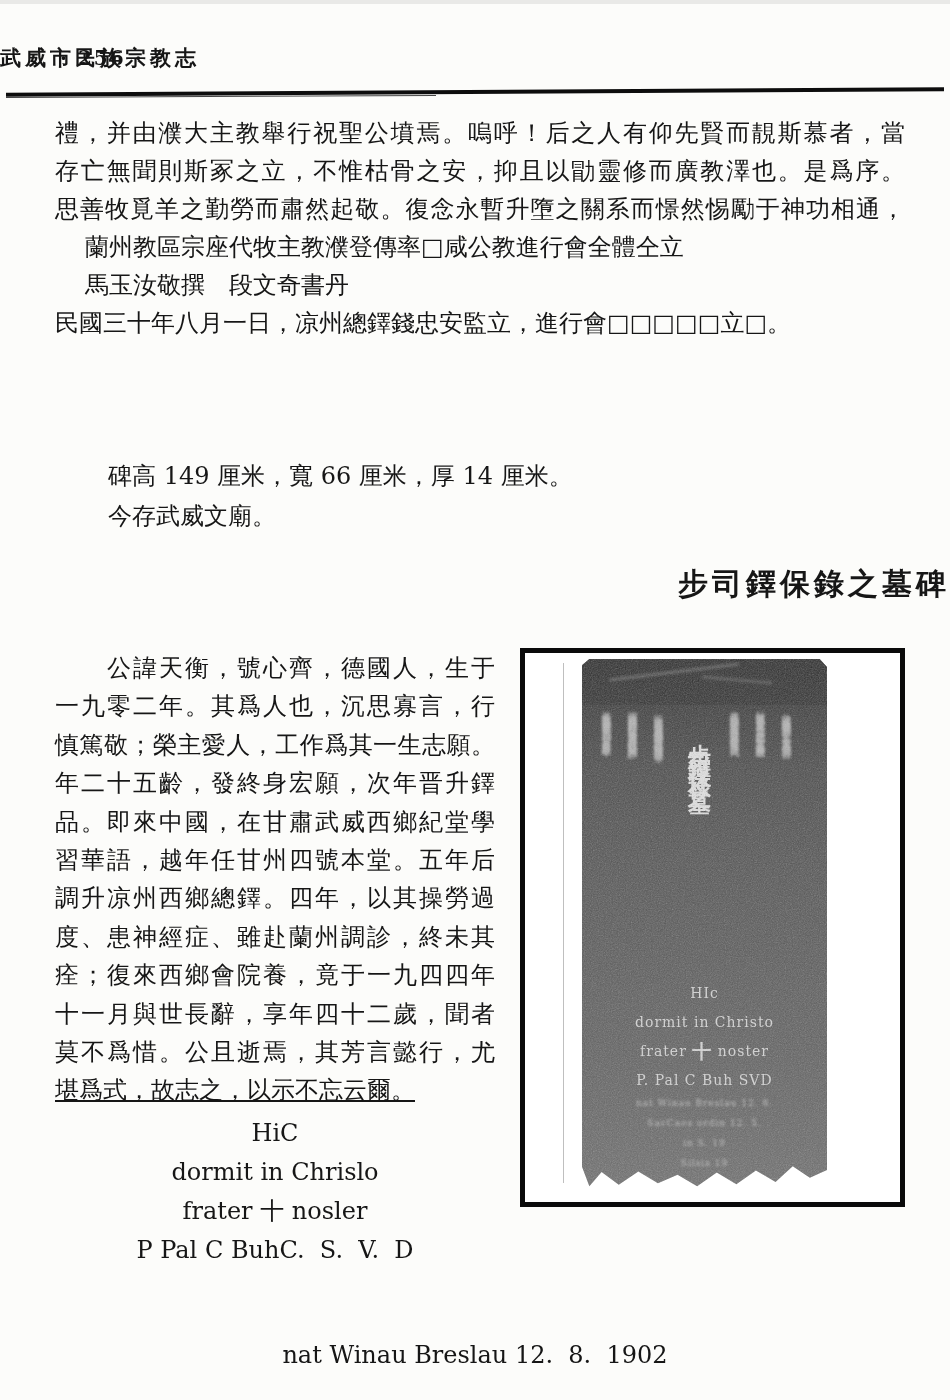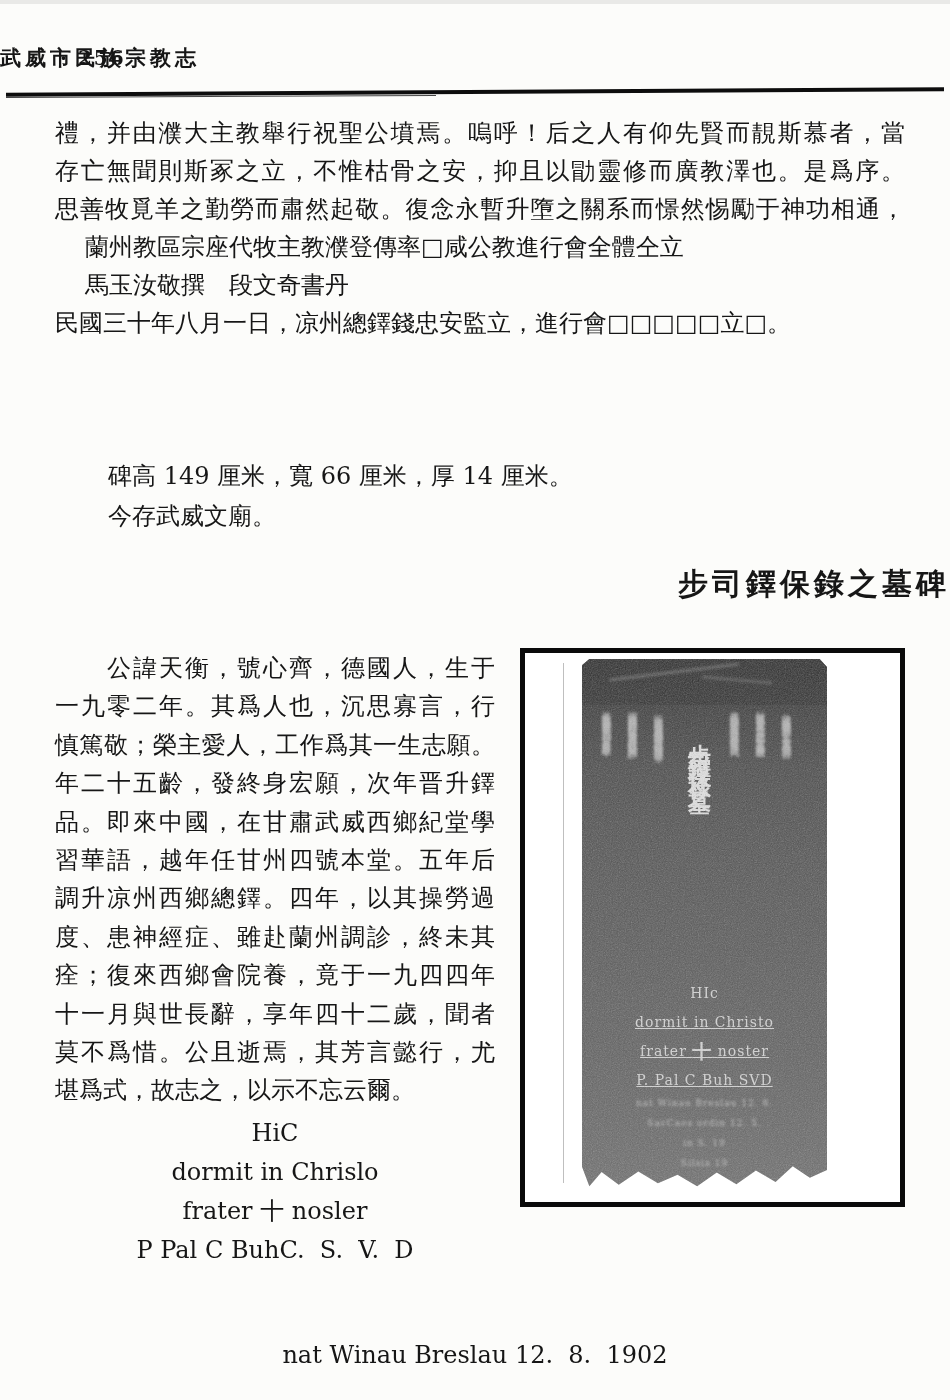--- a/index.html
+++ b/index.html
@@ -22,21 +22,21 @@
   .ind{padding-left:30px;}
 
   .stats{position:absolute;left:108px;top:452px;font-size:24px;line-height:40px;}
 
   .sec-title{position:absolute;left:0;right:0;top:560px;text-align:right;font-size:30px;
              font-weight:700;letter-spacing:4px;margin:0;}
 
   
   .leftcol{position:absolute;left:55px;width:440px;top:645px;font-size:24px;line-height:38.4px;}
   .ind2{text-indent:52px;}
-  .noj{text-align:right;text-align-last:left;}
+  .noj{text-align:right;text-align-last:left;text-decoration:underline;}
   .latin{ text-align:center;font-size:24px;line-height:39px;white-space:pre;}
   .latin-block{margin-top:4px;}
 
   .footer-latin{position:absolute;left:0;right:0;top:1256px;text-align:center;font-size:24px;
                 line-height:38px;white-space:pre;}
 
   
   .photo{position:absolute;left:520px;top:644px;width:385px;height:559px;border:5px solid #0a0a0a;
          background:#fff;box-sizing:border-box;margin:0;}
   .scanline{position:absolute;left:38px;top:10px;width:1px;height:520px;background:#8a8a8a;opacity:.55;}
@@ -55,21 +55,21 @@
   .vbig{left:106px;top:66px;height:245px;width:28px;font-size:23px;letter-spacing:8px;
         font-weight:700;color:#e2e2e2;filter:blur(.45px);}
   .vsm{font-size:10px;line-height:12px;letter-spacing:1.5px;color:#cccccc;
        filter:blur(1.1px);opacity:.85;}
   .cl1{left:18px;top:44px;height:300px;} .cl2{left:44px;top:44px;height:300px;}
   .cl3{left:70px;top:48px;height:285px;}
   .cr1{left:146px;top:44px;height:250px;} .cr2{left:172px;top:44px;height:250px;}
   .cr3{left:198px;top:46px;height:238px;}
   .stone-latin{position:absolute;left:0;right:0;top:326px;text-align:center;}
   .sl{font-size:14px;letter-spacing:1px;filter:blur(.55px);line-height:17px;}
-  .sl+.sl{margin-top:12px;text-decoration:underline;}
+  .sl+.sl{margin-top:12px;}
   .cross{font-size:19px;font-weight:700;vertical-align:-2px;}
   .sfaint{font-size:9px;letter-spacing:1px;color:#c2c2c2;filter:blur(1px);line-height:11px;
           margin-top:9px;}
   .noise{position:absolute;inset:0;width:100%;height:100%;pointer-events:none;}
 </style>
 </head>
 <body>
 
 <div class="page">
 

